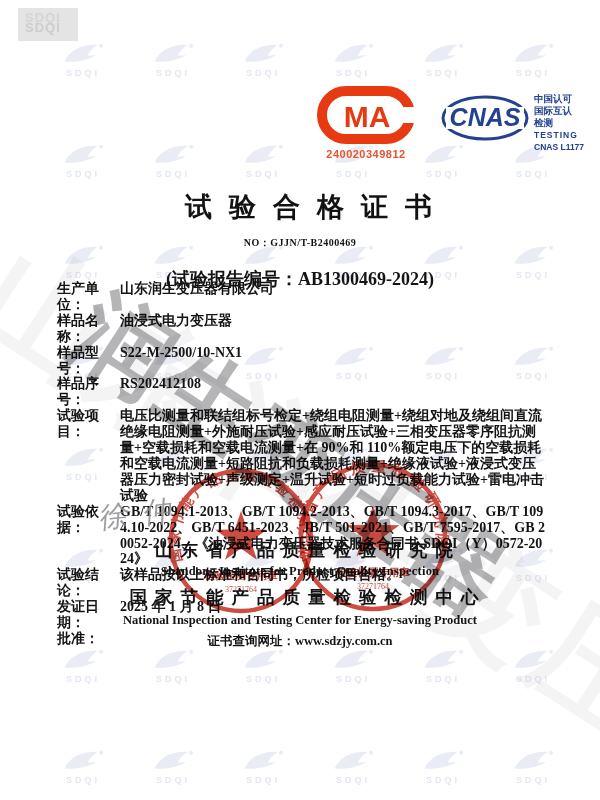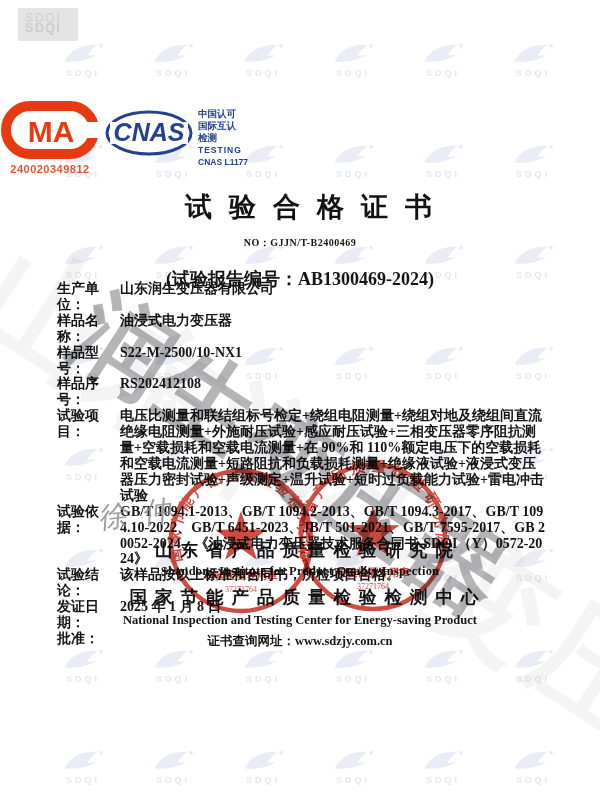--- a/index.html
+++ b/index.html
@@ -19,21 +19,21 @@
   
   .diag{position:absolute;white-space:nowrap;font-weight:bold;transform-origin:0 0;pointer-events:none;}
   .diag-light{left:40px;top:210px;font-size:125px;color:#9a9aa0;opacity:.10;transform:rotate(33deg);z-index:1;letter-spacing:6px;}
   .diag-dark{left:118px;top:268px;font-size:96px;color:#63636a;opacity:.48;transform:rotate(33deg);z-index:3;letter-spacing:3px;mix-blend-mode:multiply;}
   
   .corner-box{position:absolute;left:18px;top:8px;width:60px;height:33px;background:#e4e4e4;z-index:2;overflow:hidden;}
   .corner-box span{position:absolute;left:7px;font-family:"Liberation Sans",sans-serif;font-size:13px;font-weight:600;letter-spacing:1px;}
   .corner-box .c1{top:2px;color:#d4d4d4;}
   .corner-box .c2{top:12px;color:#cdcdcd;}
   
-  .logos-row{position:absolute;top:101px;left:0;width:100%;display:flex;justify-content:flex-start;align-items:flex-start;gap:4px;z-index:2;}
+  .logos-row{position:absolute;top:86px;left:0;width:100%;display:flex;justify-content:flex-end;align-items:flex-start;gap:24px;z-index:2;}
   .cma-block{text-align:center;}
   .ilac-block{margin-top:0px;}
   .cnas-block{margin-top:5px;}
   
   .cline{position:absolute;left:0;width:100%;text-align:center;z-index:2;font-weight:bold;}
   .doc-title{top:189px;font-size:27px;letter-spacing:17px;padding-left:17px;color:#121212;}
   .no-line{top:236px;font-size:10px;letter-spacing:.5px;}
   .report-line{top:267px;font-size:18px;}
   
   .fields{position:absolute;left:57px;top:281px;width:490px;z-index:2;font-size:14px;line-height:15.9px;font-weight:bold;}

